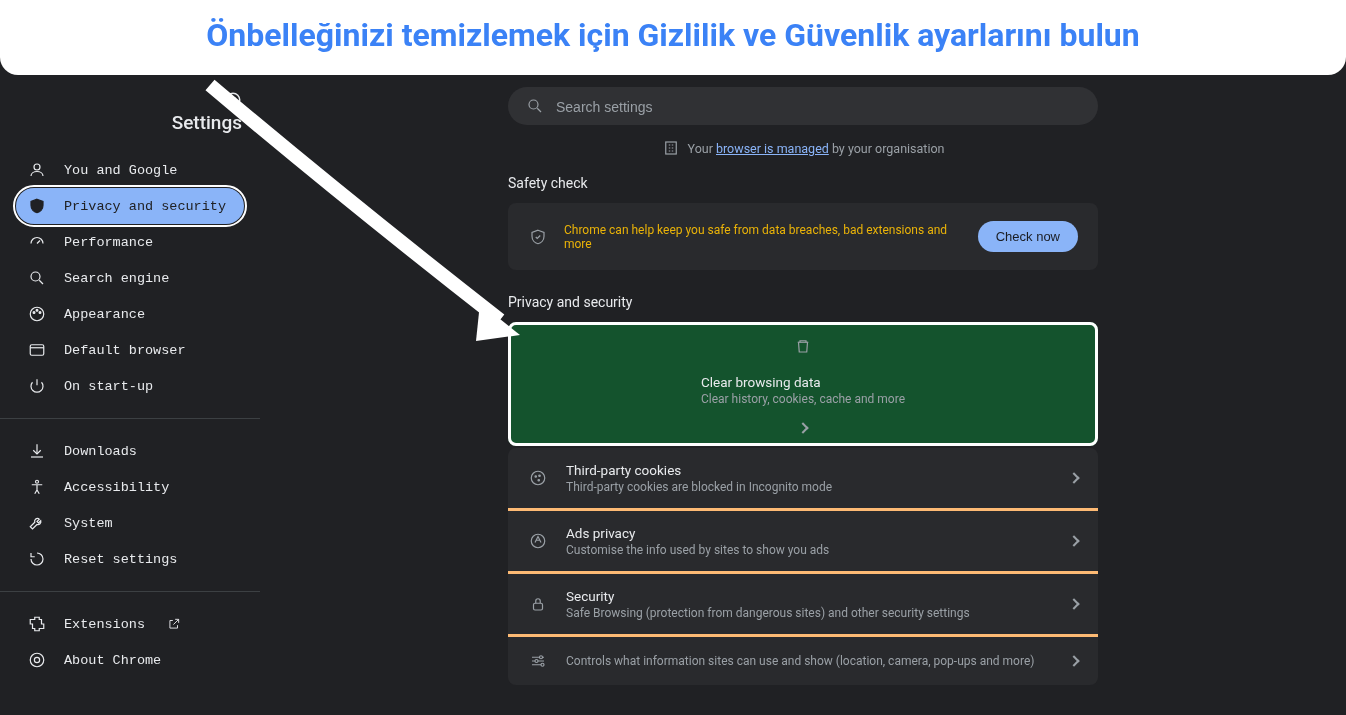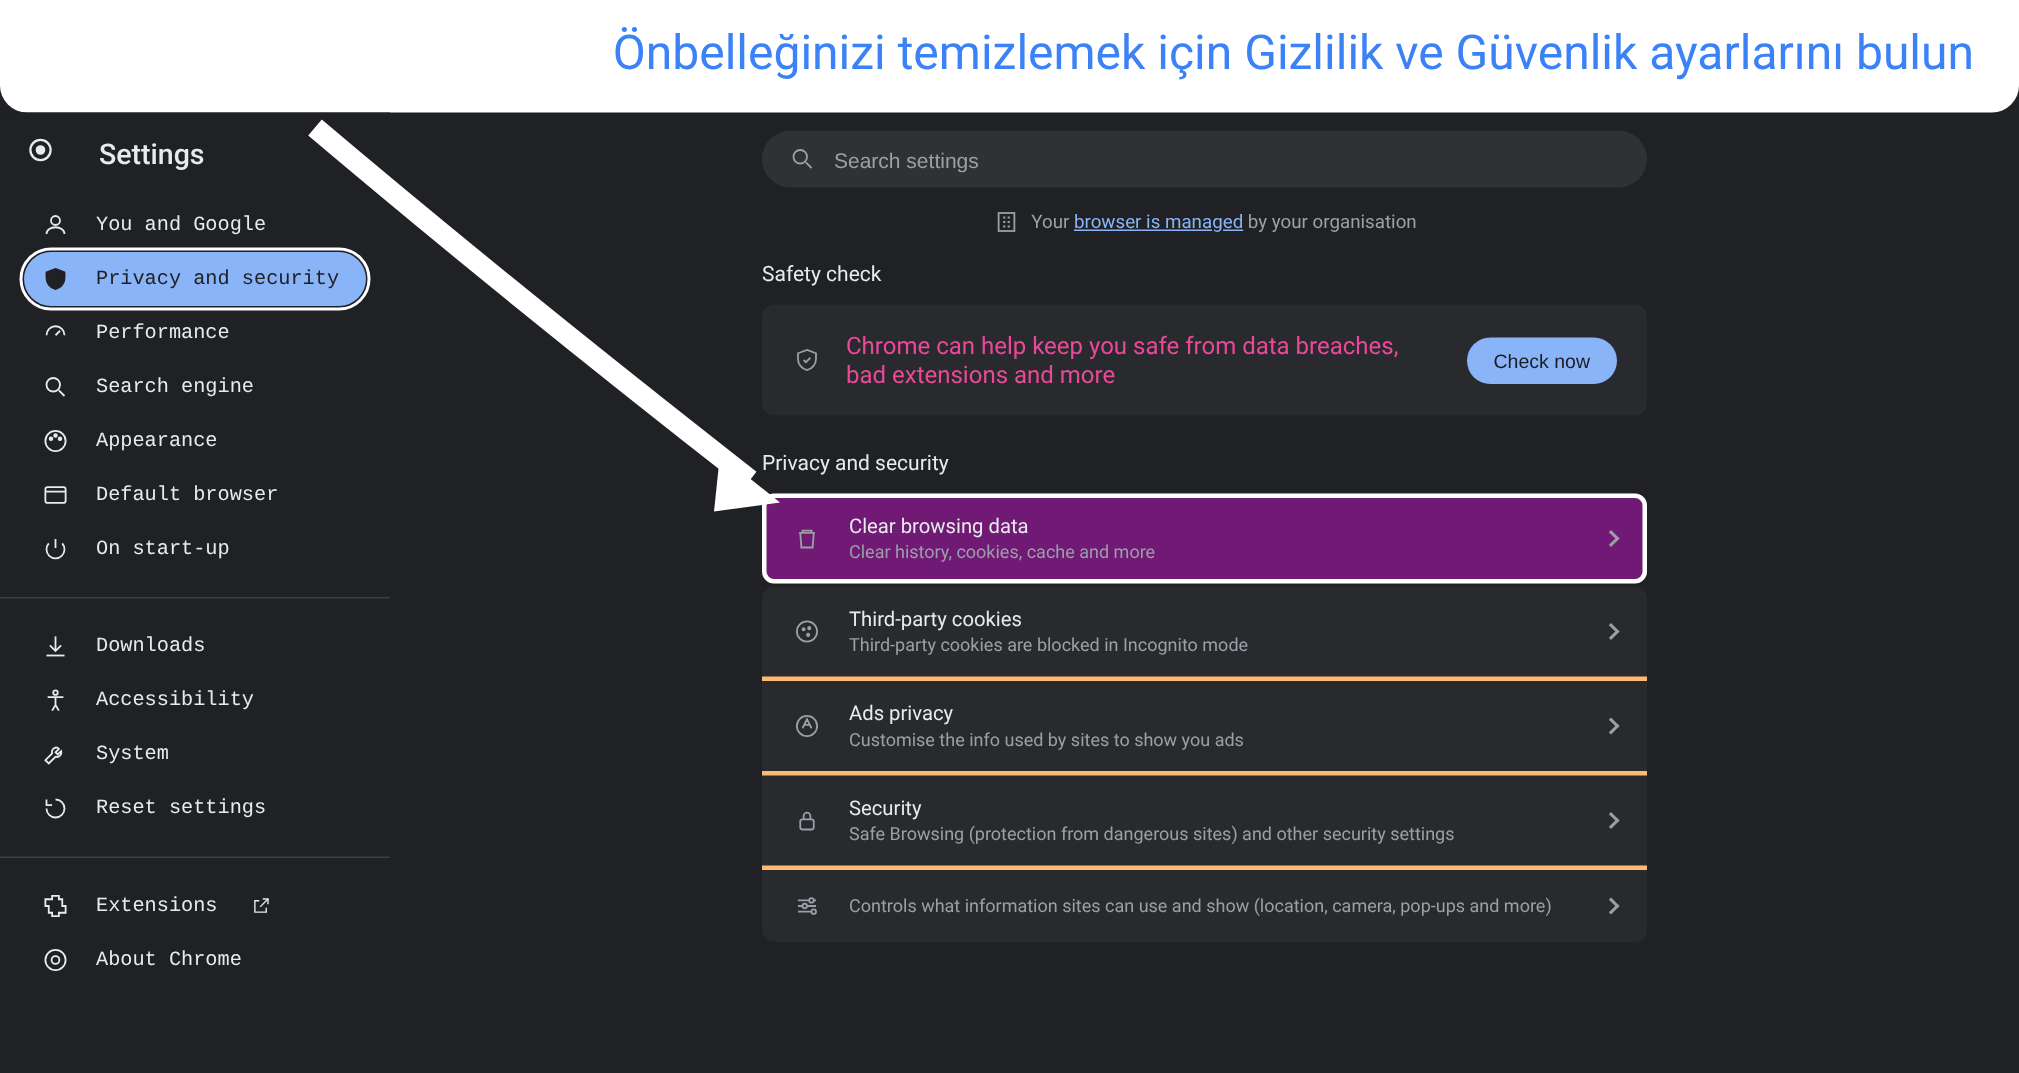--- a/index.html
+++ b/index.html
@@ -14,39 +14,39 @@
   }
   .banner {
     background: #fff;
     border-radius: 0 0 18px 18px;
     padding: 14px 30px 18px;
     text-align: center;
   }
   .banner-text {
     color: #3b82f6;
     font-size: 32px;
-    font-weight: 400;
+    font-weight: 700;
     line-height: 1.35;
-    text-align: right;
   }
   .app {
     display: flex;
     position: relative;
   }
   .sidebar {
     width: 260px;
     padding: 10px 0 0 0;
     background: #202124;
     flex-shrink: 0;
   }
   .sidebar-header {
     display: flex;
-    align-items: flex-start;
-    gap: 30px;
+    align-items: flex-end;
+    gap: 2px;
     padding: 6px 18px 14px 18px;
+    flex-direction: column;
   }
   .settings-title {
     font-size: 19px;
     font-weight: 500;
     color: #e8eaed;
   }
   .nav-group { padding: 4px 16px; font-family: Liberation Mono, monospace; }
   .nav-item {
     display: flex;
     align-items: center;
@@ -128,22 +128,22 @@
   .safety-card {
     background: #292a2d;
     border-radius: 8px;
     padding: 18px 20px;
     display: flex;
     align-items: center;
     gap: 16px;
   }
   .safety-card-text {
     flex: 1;
-    font-size: 16px;
-    color: #ec4899;
+    font-size: 12px;
+    color: #eab308;
   }
   .check-now-btn {
     background: #8ab4f8;
     color: #1a1d23;
     border: none;
     border-radius: 18px;
     padding: 8px 18px;
     font-size: 13px;
     font-weight: 500;
     cursor: pointer;
@@ -386,21 +386,21 @@
             </svg>
           </span>
         <div class="safety-card-text">Chrome can help keep you safe from data breaches, bad extensions and more</div>
         <button class="check-now-btn">Check now</button>
       </div>
     </div>
 
     <div class="section">
       <div class="section-title">Privacy and security</div>
 
-      <div class="settings-row highlight" style="background:#701a75;">
+      <div class="settings-row highlight" style="background:#14532d;flex-direction:column;">
         <span class="row-icon">
             <svg viewBox="0 0 24 24">
               <path d="M5 7h14"></path>
               <path d="M8 7V5h8v2"></path>
               <path d="M6 7l1 13h10l1-13"></path>
             </svg>
           </span>
         <div class="row-text">
           <div class="row-title">Clear browsing data</div>
           <div class="row-sub">Clear history, cookies, cache and more</div>

